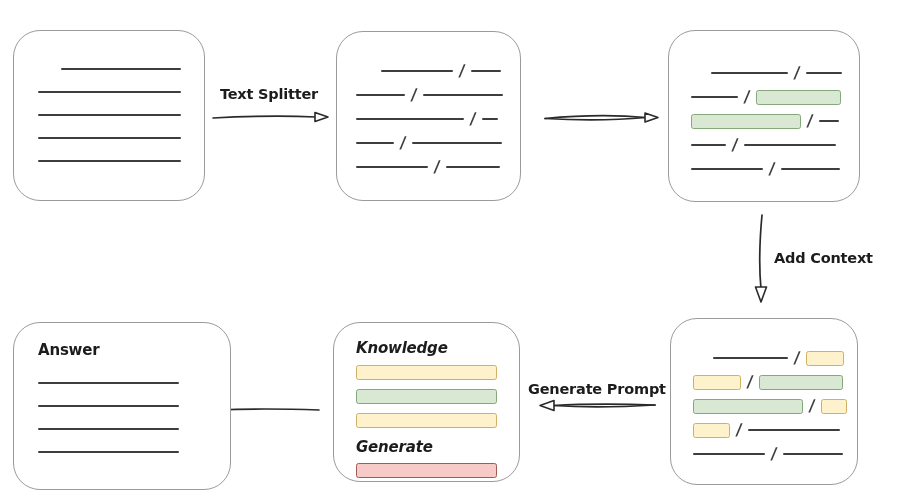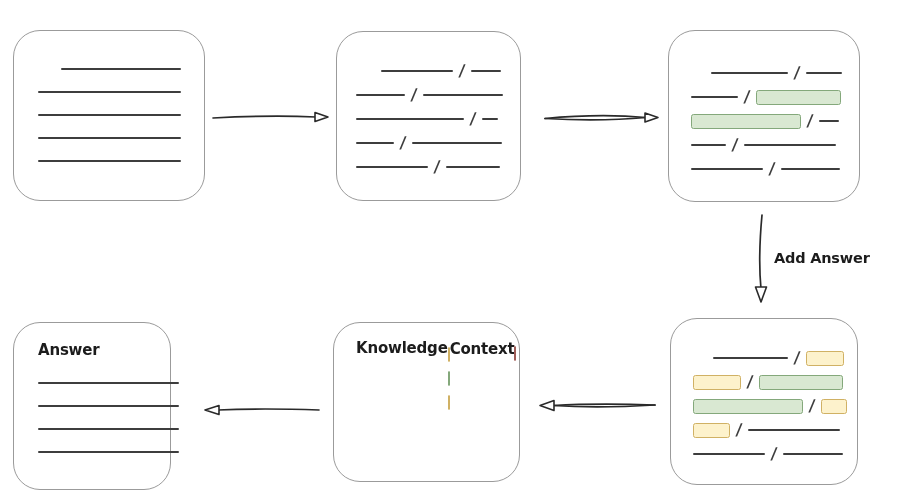--- a/index.html
+++ b/index.html
@@ -30,21 +30,21 @@
   .arrow-label{position:absolute;font-weight:600;font-size:14.5px;letter-spacing:-0.2px;
                text-align:center;color:var(--text);white-space:nowrap;}
   .arrow-svg{position:absolute;overflow:visible;}
   .arrow-svg path{fill:none;stroke:var(--arrow);stroke-width:1.7;stroke-linecap:round;}
   .arrow-svg polygon{fill:#ffffff;stroke:var(--arrow);stroke-width:1.6;stroke-linejoin:round;}
   
   #rows-document{padding:30px 24px 0;gap:7px;}
   #rows-chunks{padding:31px 19px 0;gap:8px;}
   #rows-retrieved{padding:34px 22px 0;gap:8px;}
   #rows-context{padding:31px 22px 0;gap:8px;}
-  #node-prompt .inner{padding:16px 22px 0;display:flex;flex-direction:row;}
+  #node-prompt .inner{padding:16px 22px 0;display:flex;flex-direction:column;font-style:italic;}
   #node-prompt .bars{display:flex;flex-direction:column;margin-top:8px;}
   #node-prompt .q-title{margin-top:1px;}
   #node-prompt .q-bars{margin-top:7px;}
   #node-answer .inner{padding:18px 24px 0;}
   #rows-answer{margin-top:16px;gap:7px;padding:0;}
 </style>
 </head>
 <body>
 
 <div class="canvas">
@@ -63,20 +63,21 @@
         </div>
         <div class="row">
           <div class="seg-line" style="width: 143px;"></div>
         </div>
         <div class="row">
           <div class="seg-line" style="width: 143px;"></div>
         </div>
       </div>
   </div>
 
+  <div class="arrow-label" style="left:205px;top:86px;width:128px">Text Splitter</div>
   <svg class="arrow-svg" style="left:210px;top:107px" width="122" height="20" viewBox="0 0 122 20">
     <path d="M3,11 Q60,8 106,10"></path>
     <polygon points="105,5.5 118,10 105,14.5"></polygon>
   </svg>
 
   <div class="node" id="node-chunks" style="left:336px;top:31px;width:185px;height:170px">
     <div class="rows" id="rows-chunks">
         <div class="row">
           <div class="seg-gap" style="width: 25px;"></div>
           <div class="seg-line" style="width: 72px;"></div>
@@ -140,21 +141,21 @@
           <span class="seg-slash">/</span>
           <div class="seg-line" style="width: 59px;"></div>
         </div>
       </div>
   </div>
 
   <svg class="arrow-svg" style="left:750px;top:213px" width="24" height="94" viewBox="0 0 24 94">
     <path d="M12,2 Q8,45 11,76"></path>
     <polygon points="5.5,74 11,89 16.5,74"></polygon>
   </svg>
-  <div class="arrow-label" style="left:774px;top:250px;width:120px;text-align:left">Add Answer</div>
+  <div class="arrow-label" style="left:774px;top:250px;width:120px;text-align:left">Add Context</div>
 
   <div class="node" id="node-context" style="left:670px;top:318px;width:188px;height:167px">
     <div class="rows" id="rows-context">
         <div class="row">
           <div class="seg-gap" style="width: 20px;"></div>
           <div class="seg-line" style="width: 75px;"></div>
           <span class="seg-slash">/</span>
           <div class="seg-bar bar-yellow" style="width: 38px;"></div>
         </div>
         <div class="row">
@@ -173,47 +174,48 @@
           <div class="seg-line" style="width: 92px;"></div>
         </div>
         <div class="row">
           <div class="seg-line" style="width: 72px;"></div>
           <span class="seg-slash">/</span>
           <div class="seg-line" style="width: 60px;"></div>
         </div>
       </div>
   </div>
 
+  <div class="arrow-label" style="left:528px;top:381px;width:136px">Generate Prompt</div>
   <svg class="arrow-svg" style="left:536px;top:396px" width="122" height="18" viewBox="0 0 122 18">
     <path d="M119,9 Q62,12.5 17,9.5"></path>
     <path d="M119,9 Q62,7 17,9.5"></path>
     <polygon points="18,4.5 4,9.5 18,14.5"></polygon>
   </svg>
 
   <div class="node" id="node-prompt" style="left:333px;top:322px;width:187px;height:160px">
     <div class="inner">
       <div class="node-title">Knowledge</div>
       <div class="bars">
           <div class="seg-bar prompt-bar bar-yellow"></div>
           <div class="seg-bar prompt-bar bar-green"></div>
           <div class="seg-bar prompt-bar bar-yellow"></div>
         </div>
-      <div class="node-title q-title">Context</div>
+      <div class="node-title q-title">Generate</div>
       <div class="bars q-bars">
           <div class="seg-bar prompt-bar bar-red"></div>
         </div>
     </div>
   </div>
 
   <svg class="arrow-svg" style="left:202px;top:401px" width="120" height="18" viewBox="0 0 120 18">
     <path d="M117,9 Q60,7 16,9"></path>
     <polygon points="17,4.5 3,9 17,13.5"></polygon>
   </svg>
 
-  <div class="node" id="node-answer" style="left:13px;top:322px;width:158px;height:168px">
+  <div class="node" id="node-answer" style="left:13px;top:322px;width:218px;height:168px">
     <div class="inner">
       <div class="node-title">Answer</div>
       <div class="rows" id="rows-answer">
           <div class="row">
             <div class="seg-line" style="width: 141px;"></div>
           </div>
           <div class="row">
             <div class="seg-line" style="width: 141px;"></div>
           </div>
           <div class="row">

